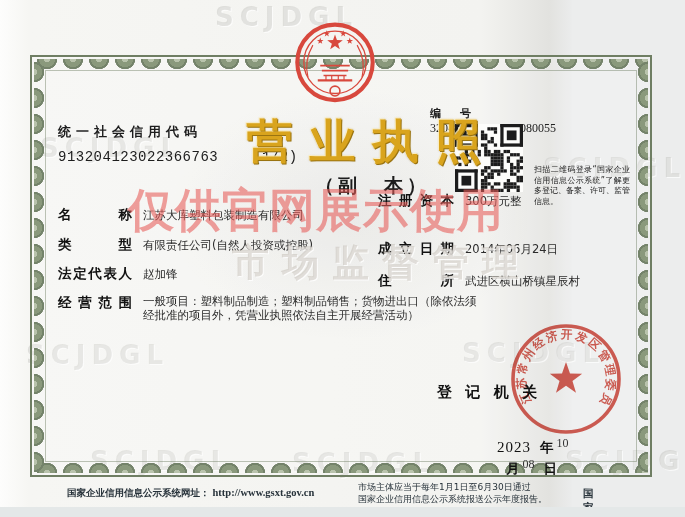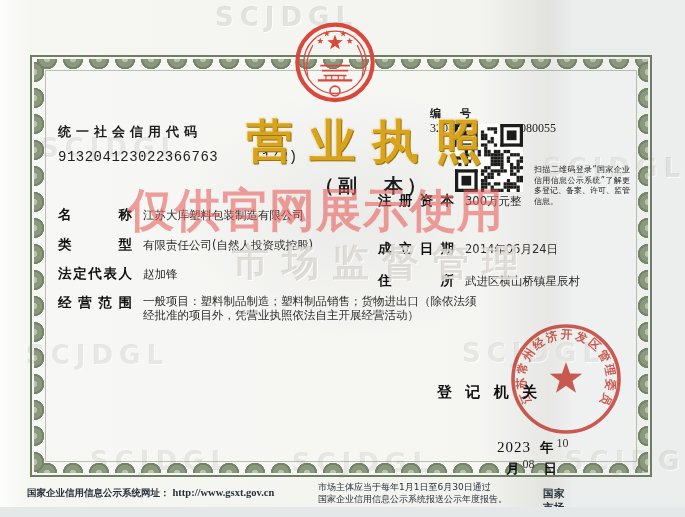--- a/index.html
+++ b/index.html
@@ -67,21 +67,21 @@
   
   .authority{position:absolute;left:437px;top:383px;display:flex;}
   .authority .flabel{width:100px;font-size:15px;}
   .seal{position:absolute;left:508px;top:321px;z-index:20;opacity:.88;mix-blend-mode:multiply;}
   .dateline{position:absolute;left:497px;top:436px;color:#111;z-index:25;}
   .dateline .num{font-family:"Liberation Serif",serif;font-size:15px;letter-spacing:1px;}
   .dateline .unit{font-weight:bold;font-size:13.5px;margin:0 7px 0 9px;}
   .dateline .stamp{font-family:"Liberation Serif",serif;font-size:12px;vertical-align:5px;margin-left:-4px;color:#333;}
 
   
-  .foot{position:absolute;color:#27323a;}
+  .foot{position:absolute;color:#27323a;margin-left:40px;}
   .foot-left{left:27px;top:487px;font-size:9.5px;font-weight:bold;}
   .foot-left .url{font-family:"Liberation Serif",serif;font-size:10.5px;margin-left:3px;}
   .foot-mid{left:318px;top:481px;font-size:9px;line-height:12px;font-weight:normal;}
   .foot-right{left:543px;top:487px;font-size:10.5px;font-weight:bold;letter-spacing:.5px;}
   .bottom-band{position:absolute;left:0;bottom:0;width:685px;height:10px;background:#e4e8e8;}
 </style>
 </head>
 <body>
 
 <div id="stage">

